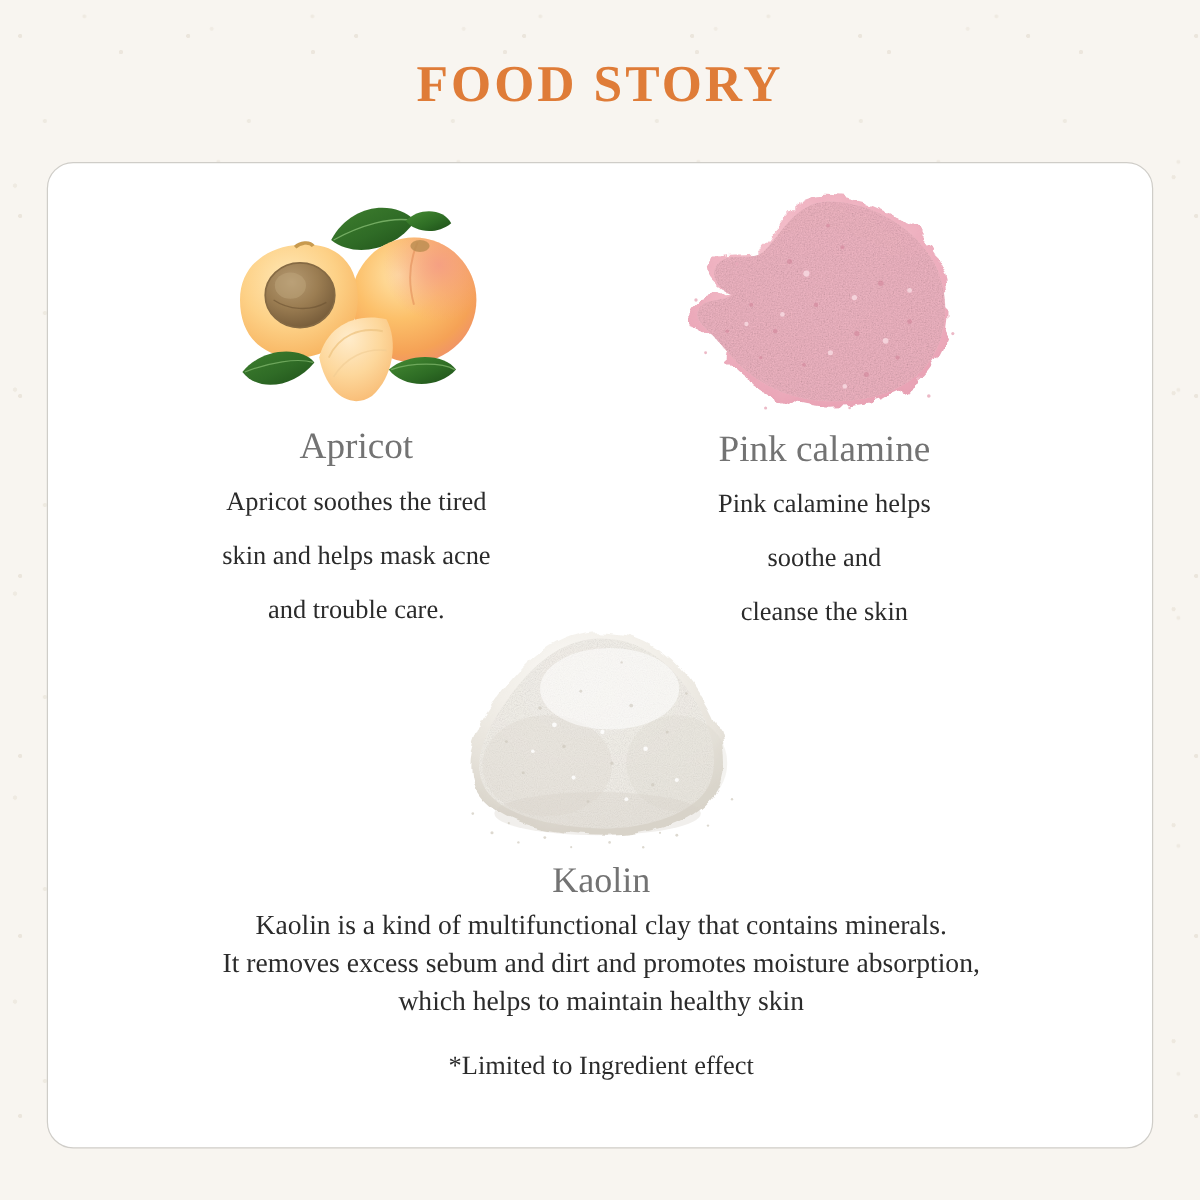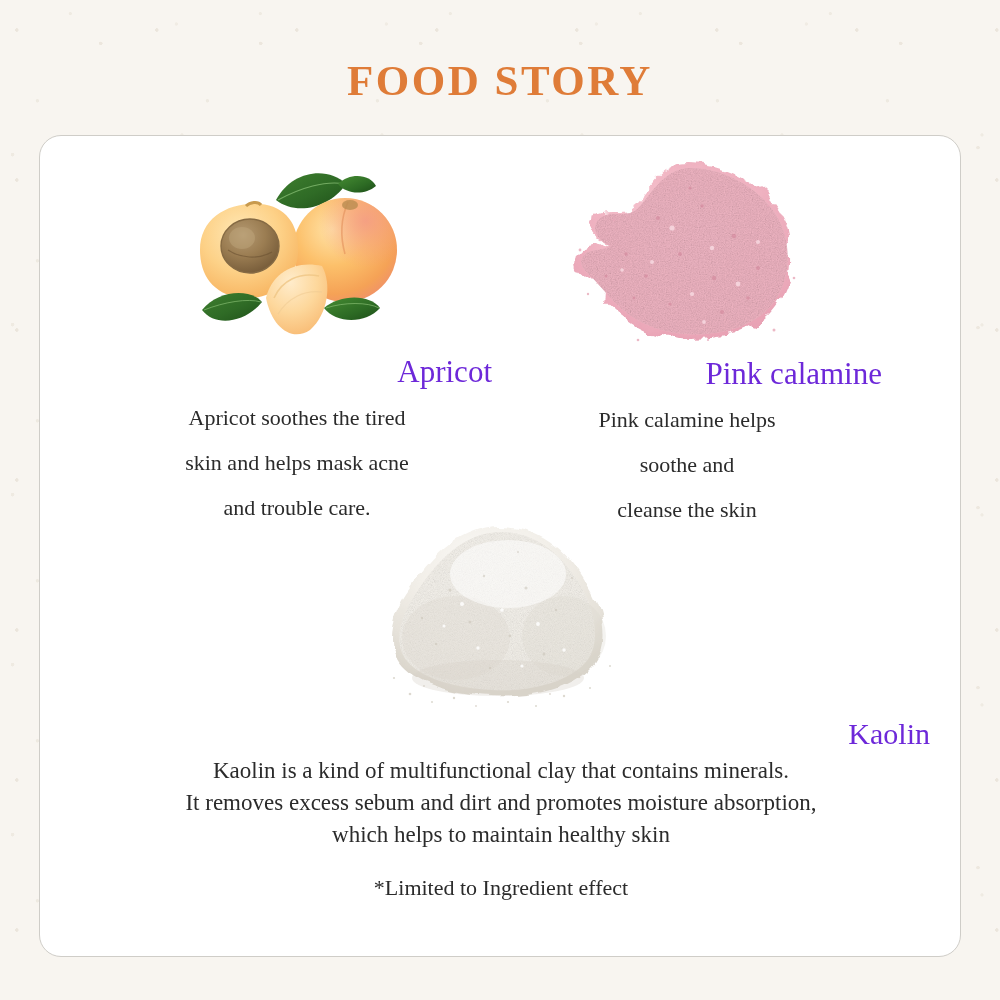--- a/index.html
+++ b/index.html
@@ -44,21 +44,20 @@
     position: absolute;
     top: 46px;
     left: 0;
     width: 1000px;
     text-align: center;
     font-size: 43px;
     font-weight: bold;
     letter-spacing: 2.5px;
     color: #df7c38;
     font-family: "Liberation Serif", "DejaVu Serif", serif;
-    margin-top: 10px;
   }
 
   .card {
     position: absolute;
     left: 39px;
     top: 135px;
     width: 922px;
     height: 822px;
     background: #ffffff;
     border: 1px solid #cfcdc8;
@@ -75,25 +74,24 @@
   .block-calamine  { left: 452px; top: 22px;  width: 390px; }
   .block-kaolin    { left: 32px;  top: 382px; width: 858px; }
 
   .media {
     margin: 0 auto;
     position: relative;
   }
 
   .ing-name {
     font-size: 31px;
-    color: #6d28d9;
+    color: #737373;
     line-height: 1.18;
     margin-top: 6px;
     font-family: "Liberation Serif", "DejaVu Serif", serif;
-    text-align: right;
   }
   .ing-desc {
     font-size: 22px;
     color: #2b2b2b;
     line-height: 45px;
     margin-top: 4px;
     font-family: "Liberation Serif", "DejaVu Serif", serif;
     white-space: pre-line;
   }
   .kaolin-name { font-size: 30px; margin-top: 2px; }

